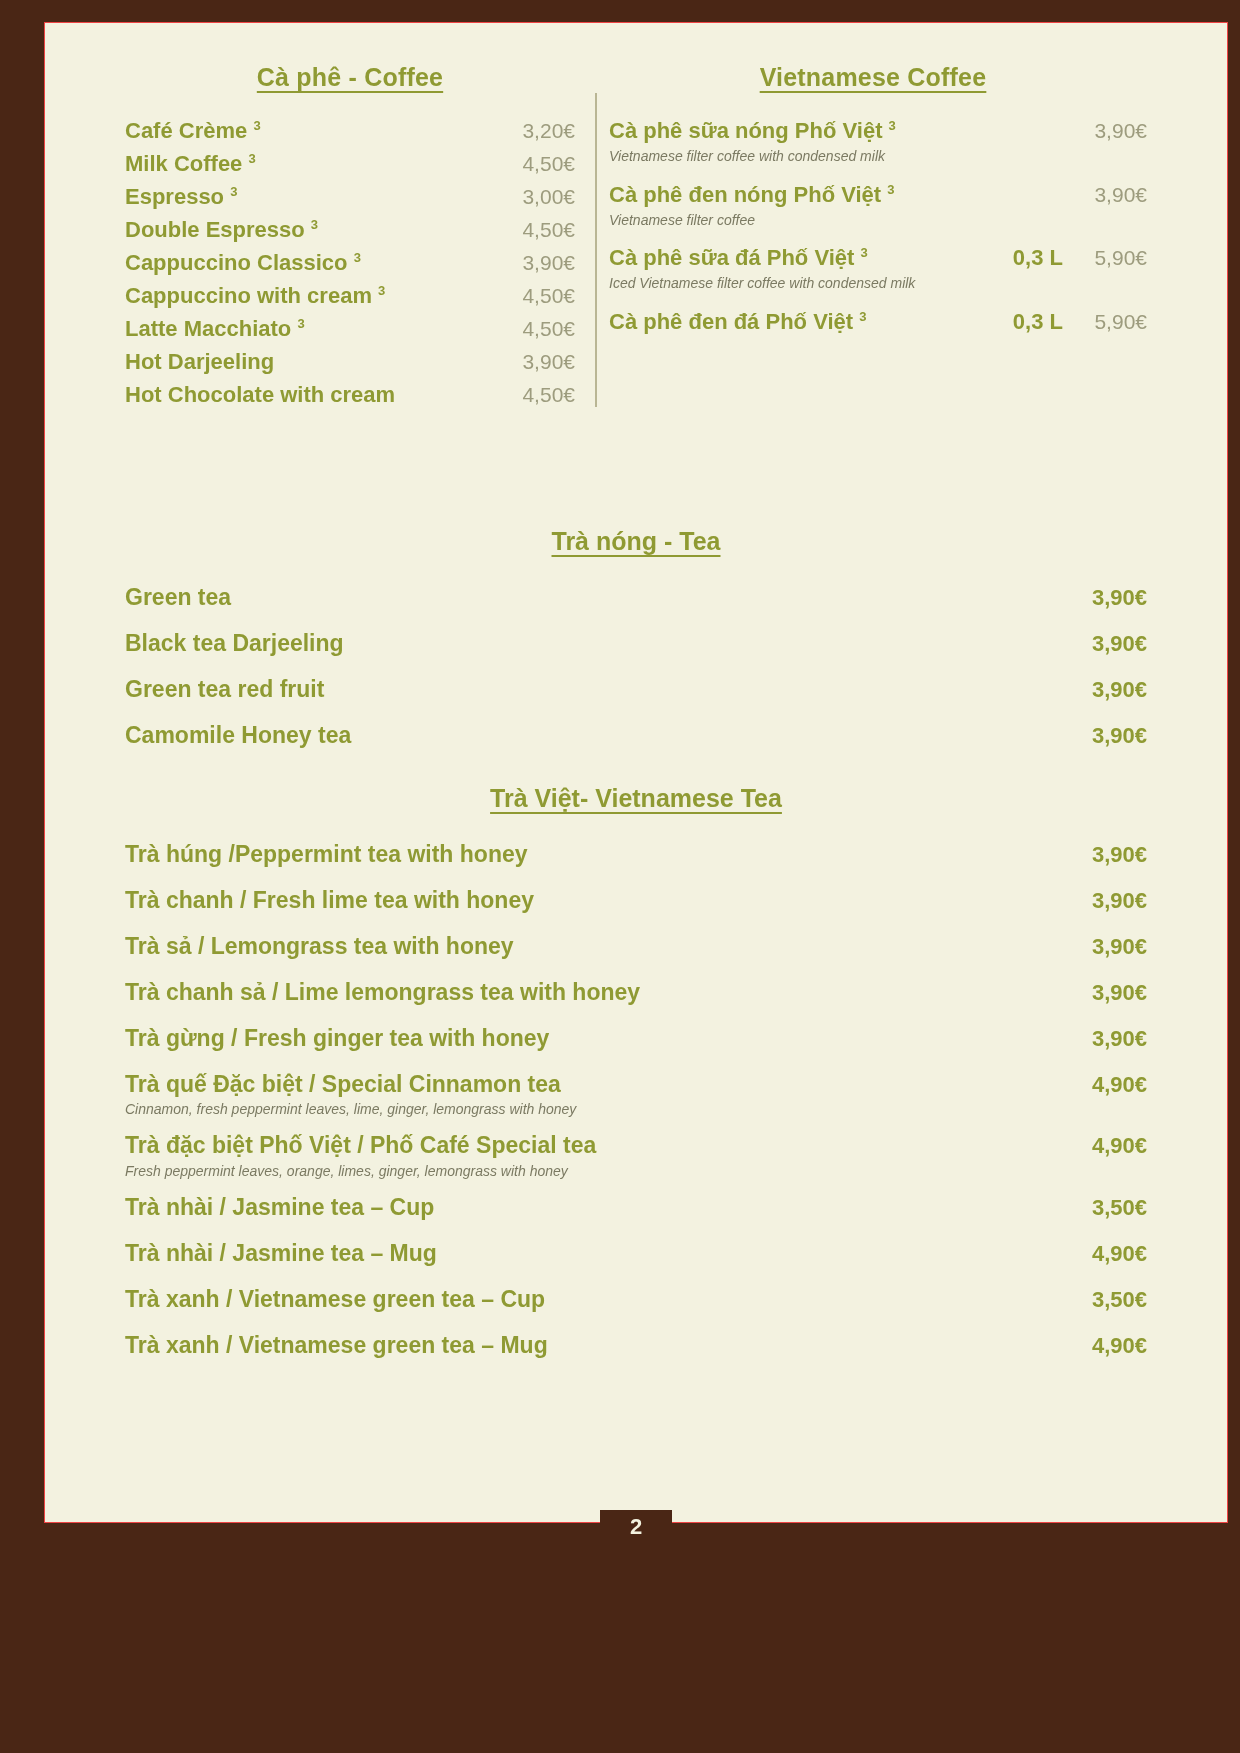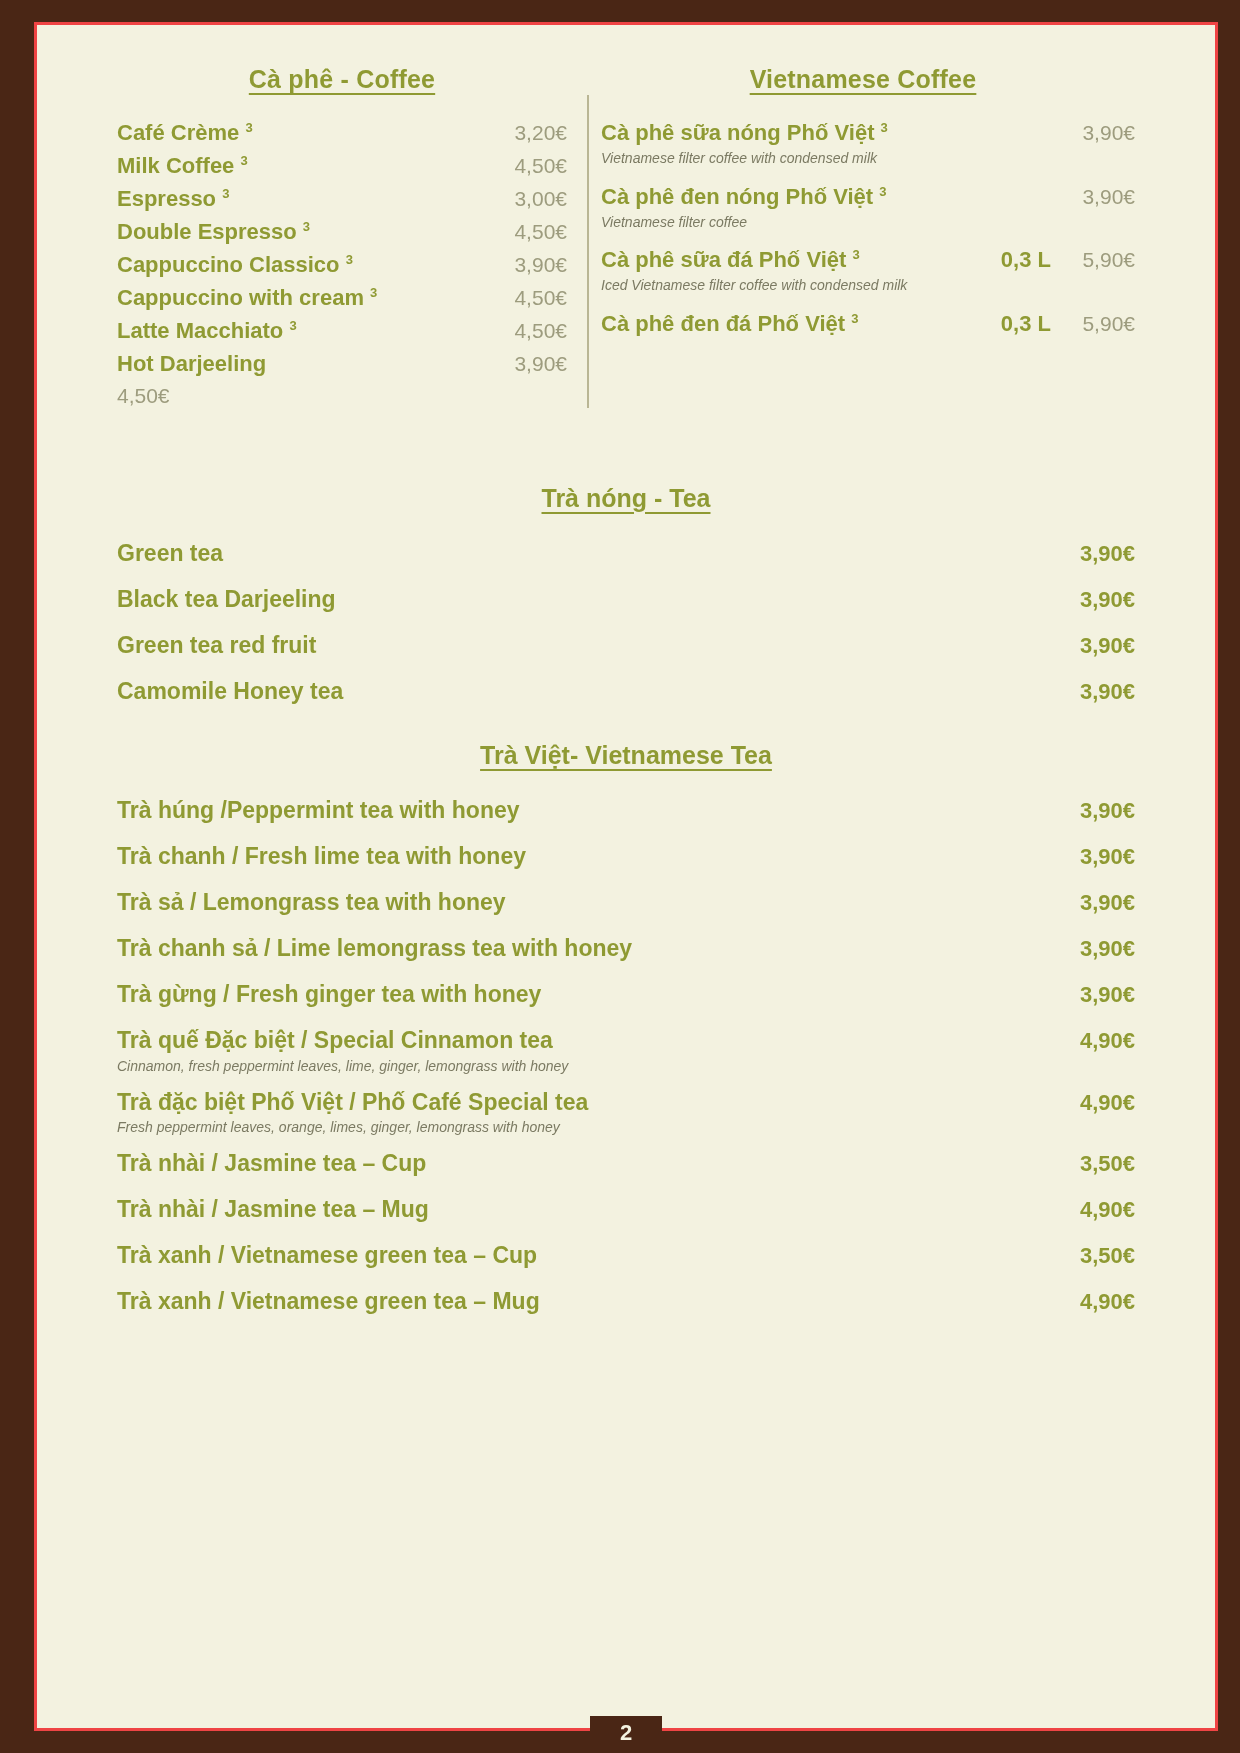--- a/index.html
+++ b/index.html
@@ -8,27 +8,27 @@
   }
   body {
     width: 1240px;
     height: 1753px;
     background: #4a2615;
     font-family: "Liberation Sans", sans-serif;
     overflow: hidden;
   }
   .page {
     position: absolute;
-    left: 34px;
+    left: 44px;
     top: 22px;
     width: 1184px;
-    height: 1709px;
+    height: 1501px;
     background: #f3f2e0;
     box-sizing: border-box;
-    border: 3px solid #ef4444;
+    border: 1px solid #ef4444;
   }
   .inner {
     position: absolute;
     left: 80px;
     top: 40px;
     right: 80px;
     bottom: 40px;
   }
 
   
@@ -117,21 +117,21 @@
   .desc {
     color: #7b7a62;
     font-style: italic;
     font-size: 14px;
     font-weight: normal;
     line-height: 1.25;
     margin-top: 1px;
   }
 
   
-  .tea-block { margin-top: 72px; }
+  .tea-block { margin-top: 116px; }
   .tea-block2 { margin-top: 26px; }
 
   .tea-title {
     text-align: center;
     color: #8f9a33;
     font-weight: bold;
     font-size: 25px;
     text-decoration: underline;
     text-underline-offset: 5px;
     margin-bottom: 18px;
@@ -209,20 +209,21 @@
             </div>
             <div class="row">
               <span class="name">Latte Macchiato <sup>3</sup></span>
               <span class="price">4,50€</span>
             </div>
             <div class="row">
               <span class="name">Hot Darjeeling </span>
               <span class="price">3,90€</span>
             </div>
             <div class="row">
+              <span class="name">Hot Chocolate with cream </span>
               <span class="price">4,50€</span>
             </div>
           </div>
       </div>
 
       <div class="divider"></div>
 
       <div class="col-right">
         <div class="sec-title">Vietnamese Coffee</div>
         <div id="vcoffee-list">

